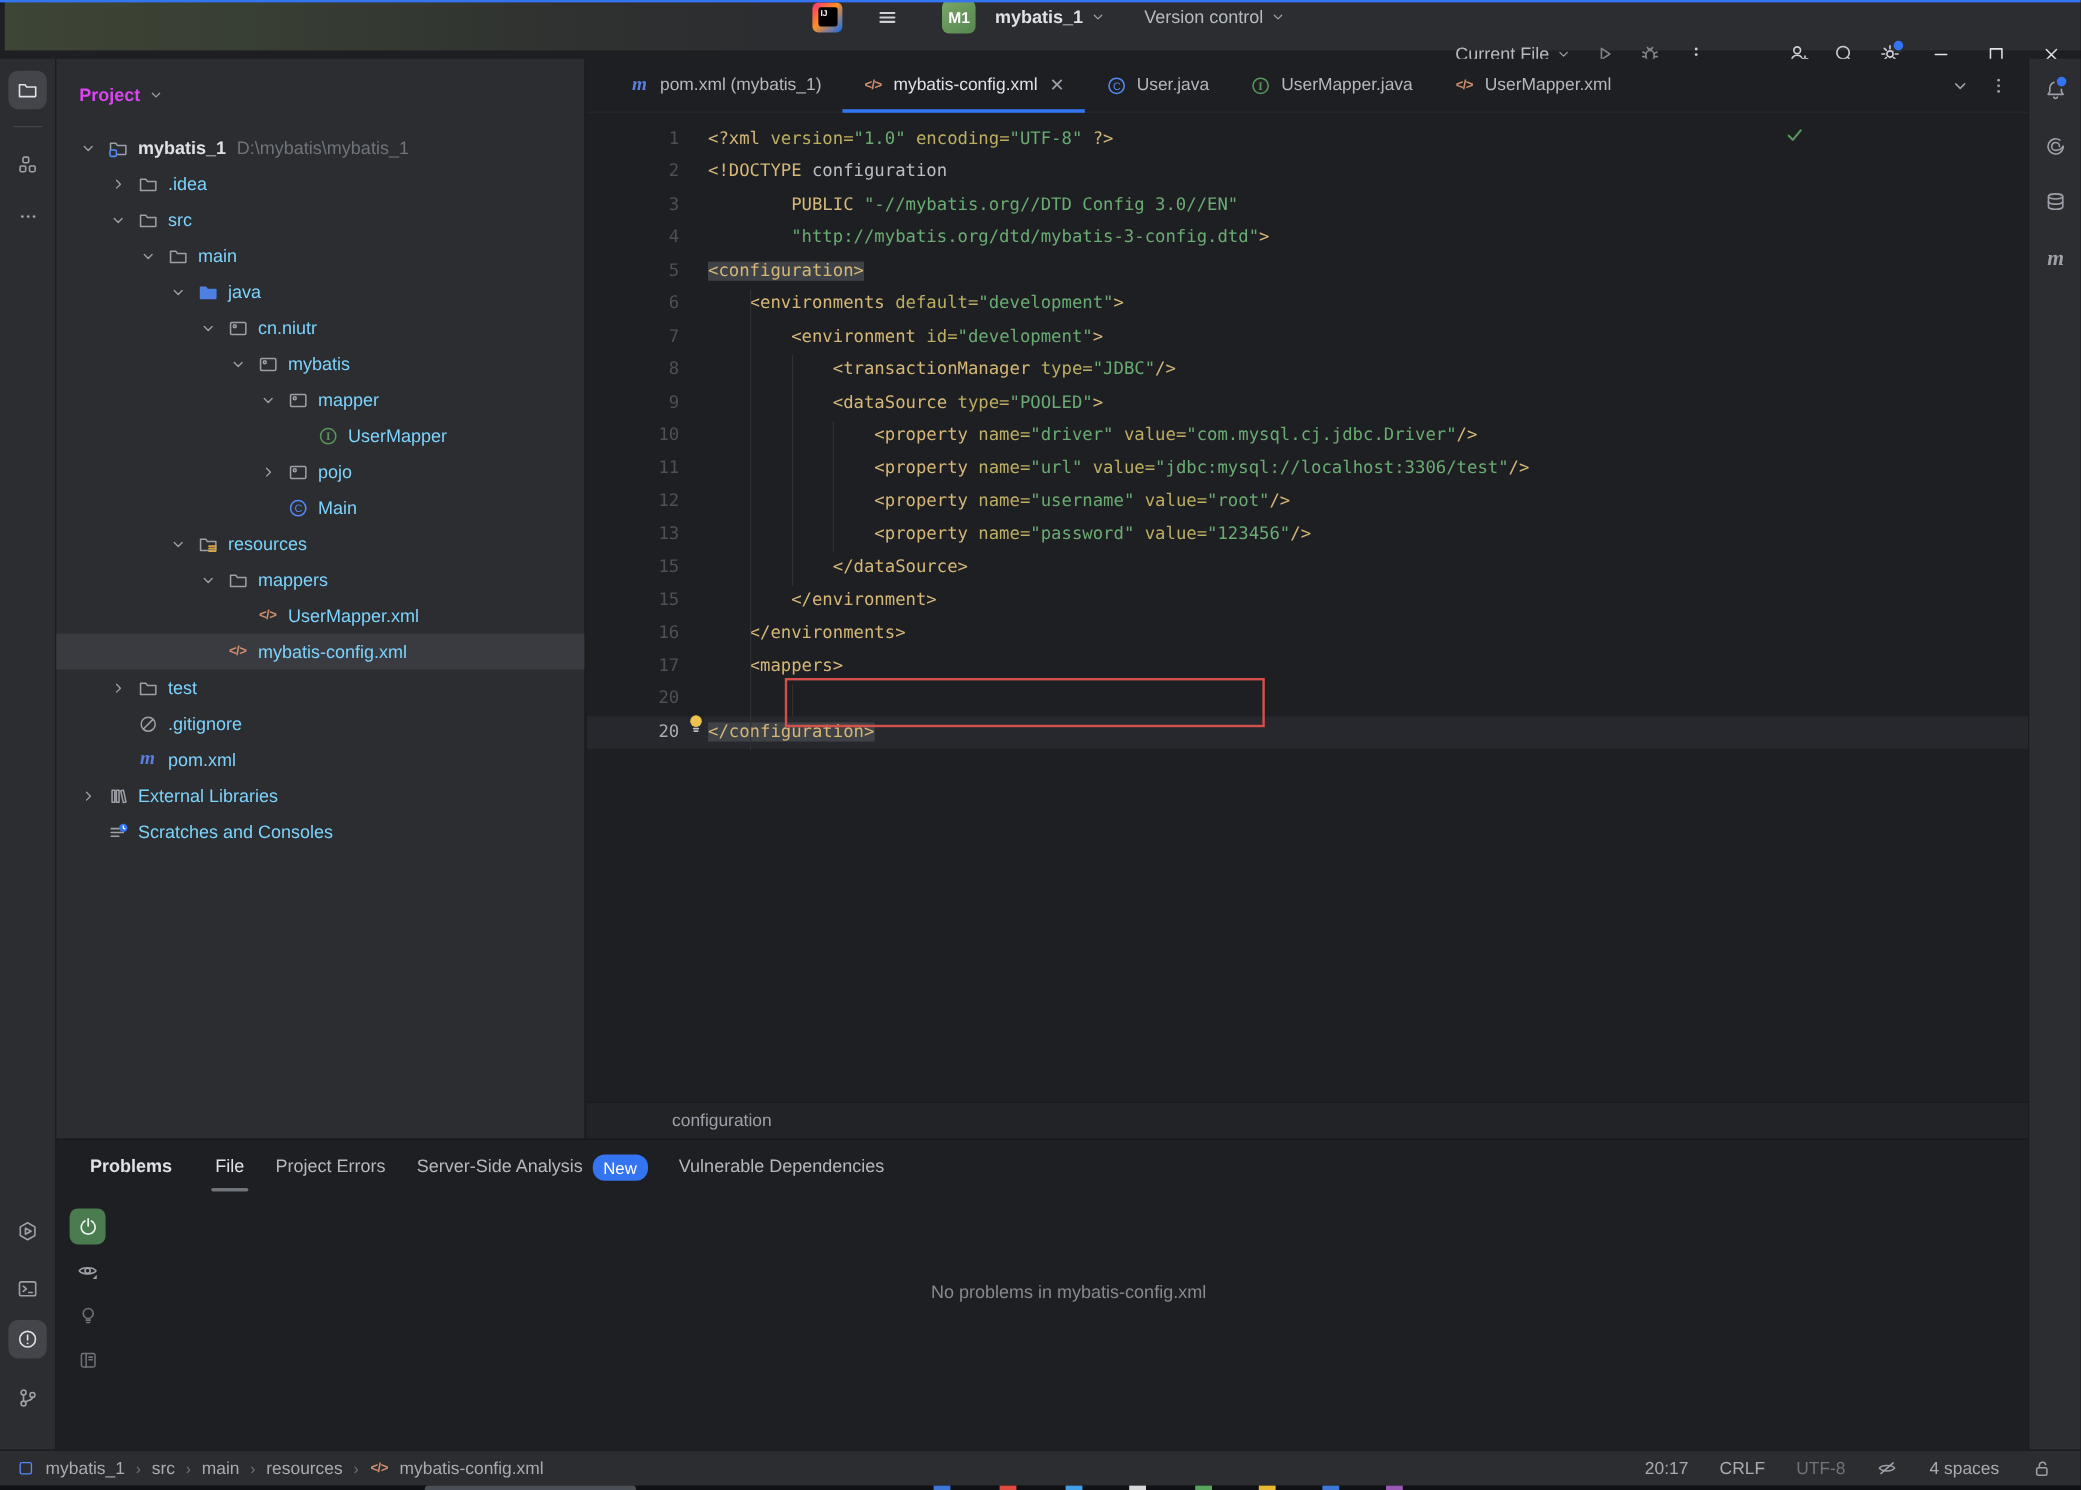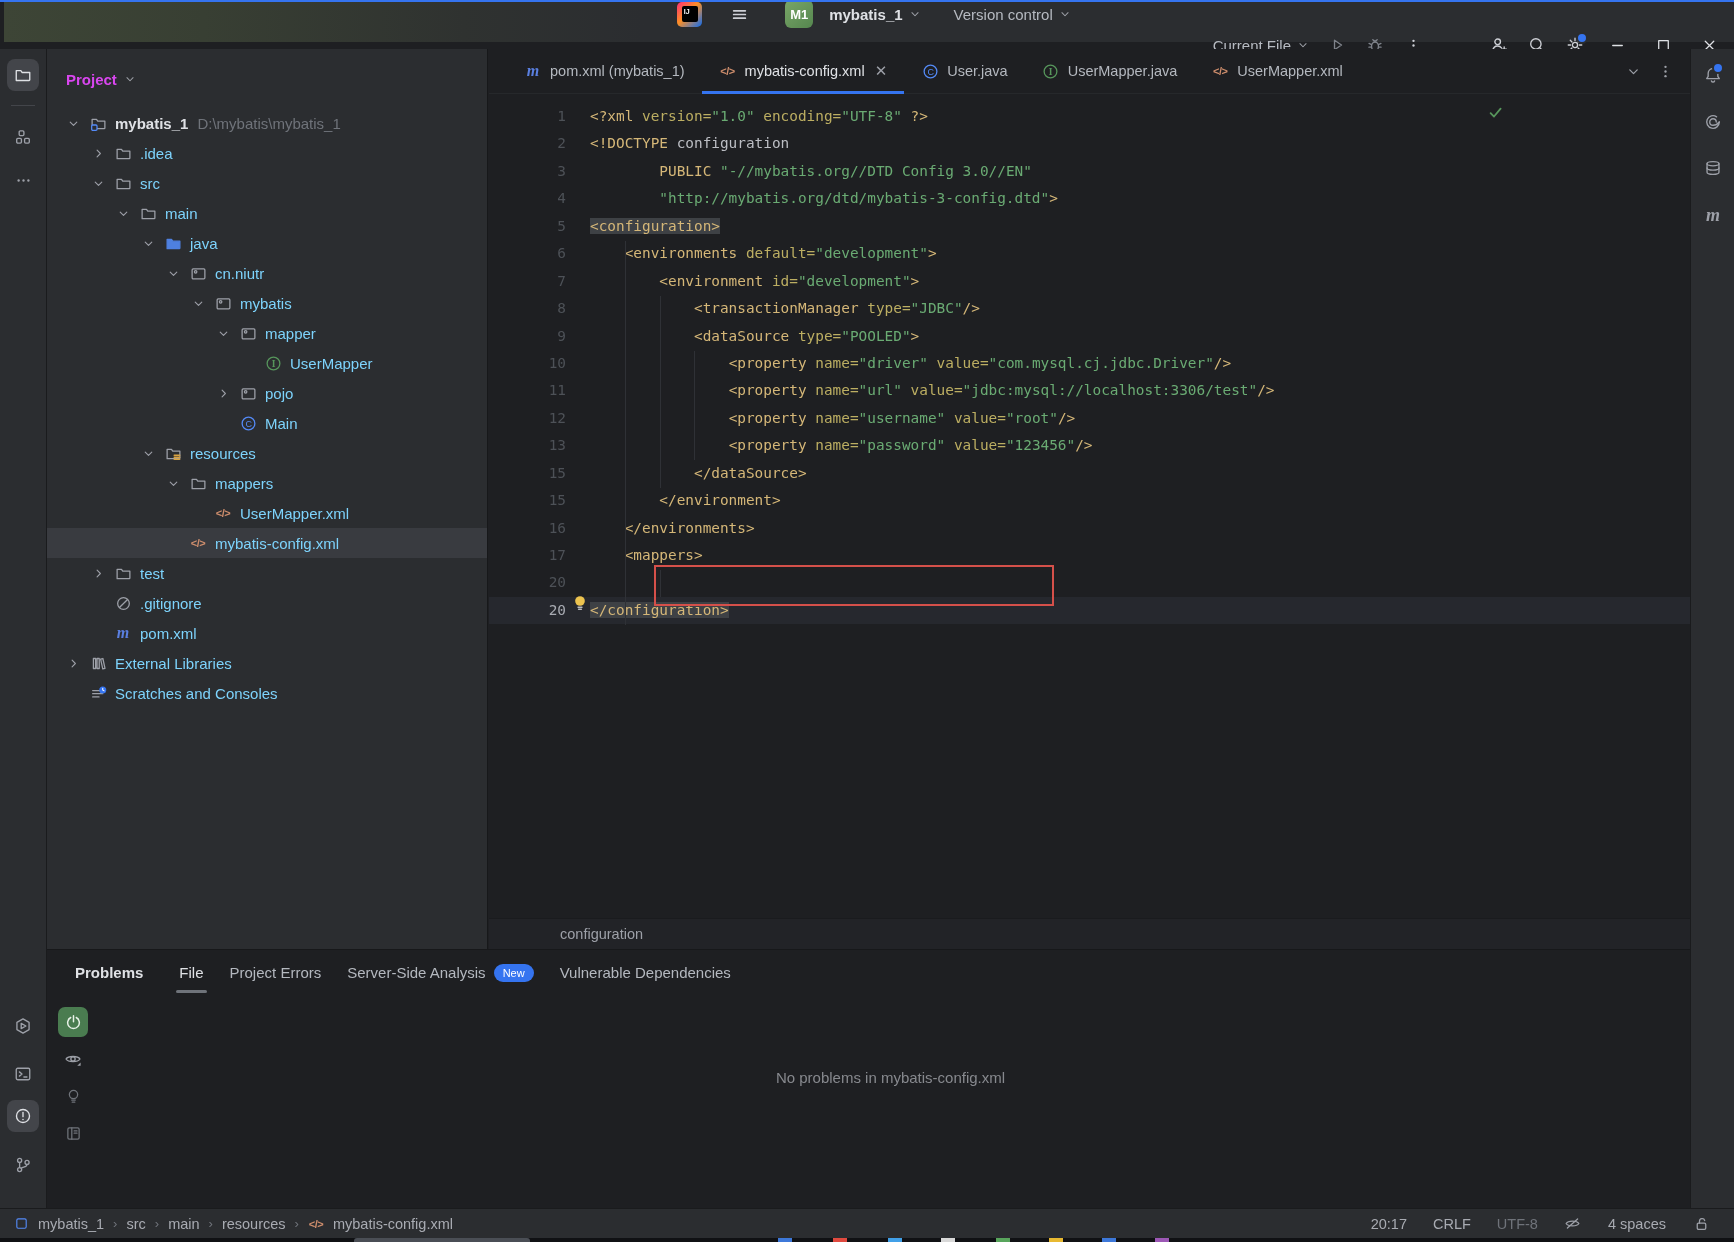--- a/index.html
+++ b/index.html
@@ -88,21 +88,21 @@
   .crumbbar{position:absolute;left:0;bottom:0;width:100%;height:31px;border-top:1px solid #1a1b1e;
     display:flex;align-items:center;padding-left:71px;box-sizing:border-box;color:#9da0a8;font-size:14.5px;background:#222327;}
 
   
   .problems{left:47px;top:949px;width:1643px;height:259px;background:#1e1f22;border-top:1px solid #17181a;box-sizing:border-box;}
   .pr-header{display:flex;align-items:center;height:45px;padding-left:28px;}
   .pr-title{font-weight:700;color:#dfe1e5;margin-right:23px;}
   .pr-tab{position:relative;display:flex;align-items:center;gap:8px;padding:0 13px;height:100%;color:#b4b8bf;}
   .pr-tab.selected{color:#dfe1e5;}
   .pr-tab.selected:after{content:"";position:absolute;left:10px;right:10px;bottom:2px;height:3px;border-radius:2px;background:#6f737a;}
-  .pill{background:#3574f0;color:#fff;font-size:11px;padding:3px 9px;border-radius:10px;font-weight:400;}
+  .pill{background:#3574f0;color:#fff;font-size:14px;padding:3px 9px;border-radius:10px;font-weight:400;}
   .pr-toolbar{position:absolute;left:10px;top:57px;width:32px;display:flex;flex-direction:column;align-items:center;gap:7px;}
   .pr-tbtn{width:30px;height:30px;border-radius:7px;display:flex;align-items:center;justify-content:center;color:#9da0a8;}
   .pr-tbtn.green{background:#4a7c50;color:#e8f2e8;}
   .pr-tbtn.dim{color:#6f737a;}
   .pr-empty{position:absolute;left:44px;right:0;top:119px;text-align:center;color:#87898e;}
 
   
   .statusbar{left:0;top:1208px;width:1734px;height:30px;background:#2b2d30;border-top:1px solid #1a1b1d;
     display:flex;align-items:center;font-size:14.5px;color:#a8abb2;box-sizing:border-box;}
   .sb-left{display:flex;align-items:center;gap:9px;padding-left:14px;}

